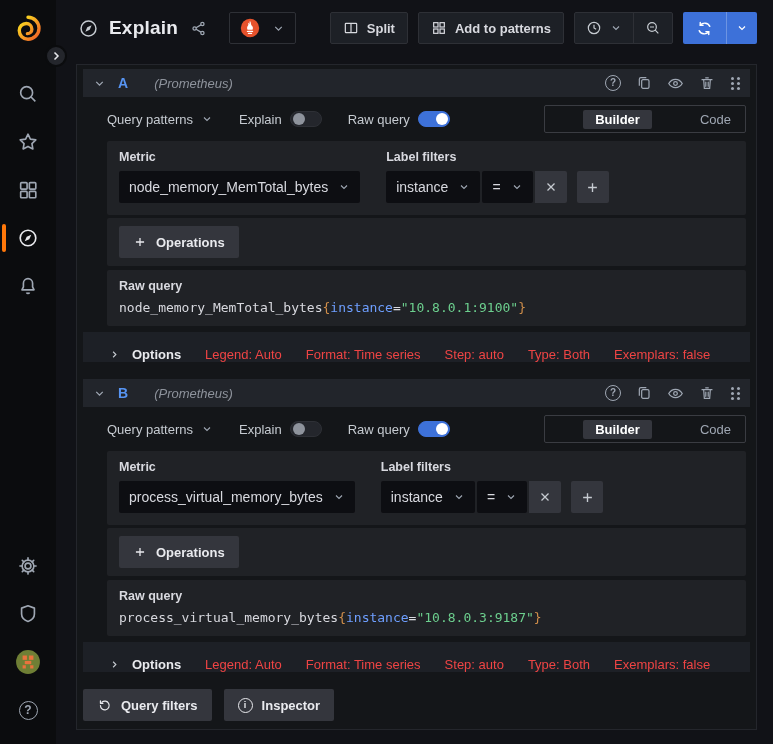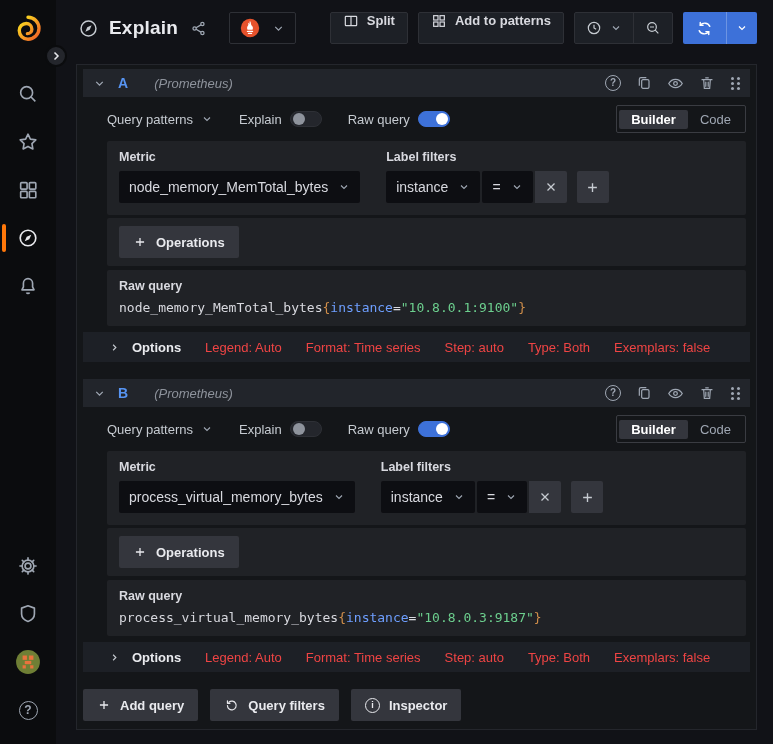--- a/index.html
+++ b/index.html
@@ -45,21 +45,21 @@
   .page-title { font-size:19px; font-weight:bold; color:#e9eaee; letter-spacing:.2px; }
   .title-icon { color:#c6cbd1; }
   .share-ic { color:#9fa7b3; margin-left:2px; cursor:pointer; }
   .ds-picker {
     margin-left:12px; height:32px; display:flex; align-items:center; gap:12px;
     padding:0 10px; background:#111217; border:1px solid #2e3036; border-radius:2px; cursor:pointer;
   }
   .prom-badge { width:20px; height:20px; }
   .tb-spacer { flex:1; }
   .tb-btn {
-    height:32px; display:flex; gap:8px; padding:0 12px;
+    height:32px; display:flex; align-items:center; gap:8px; padding:0 12px;
     background:#1d2026; border:1px solid #2e3036; border-radius:2px;
     color:#d8d9df; font-weight:bold; font-size:13px; cursor:pointer; white-space:nowrap;
   }
   .tb-group { display:flex; height:32px; border:1px solid #2e3036; border-radius:2px; background:#1d2026; }
   .tb-seg { display:flex; align-items:center; gap:8px; padding:0 11px; color:#c6cbd1; cursor:pointer; }
   .tb-seg + .tb-seg { border-left:1px solid #2e3036; }
   .run-btn {
     display:flex; height:32px; border-radius:2px; overflow:hidden; background:#3d71d9;
     color:#fff; cursor:pointer;
   }
@@ -90,21 +90,21 @@
     width:32px; height:16px; border-radius:9px; background:#24262c; position:relative;
     cursor:pointer; border:1px solid #2e3036;
   }
   .toggle .knob { width:12px; height:12px; border-radius:50%; background:#8e939c; position:absolute; top:1px; left:2px; }
   .toggle.on { background:#3d71d9; border-color:#3d71d9; }
   .toggle.on .knob { left:17px; background:#fff; }
   .bc-group {
     margin-left:auto; display:flex; align-items:center; border:1px solid #3a3c42;
     border-radius:2px; padding:2px; height:28px;
   }
-  .bc-btn { padding:2px 12px; border-radius:2px; color:#9fa7b3; font-size:13px; cursor:pointer; }
+  .bc-btn { padding:2px 12px; border-radius:2px; color:#9fa7b3; font-size:13px; cursor:pointer;margin-left:36px; }
   .bc-btn.active { background:#34363d; color:#fff; font-weight:bold; }
 
   .card { background:#202226; margin:0 4px 0 24px; border-radius:2px; }
   .card.builder { padding:9px 12px 12px; display:flex; gap:26px; }
   .field-label { font-weight:bold; font-size:12.5px; color:#d8d9df; margin-bottom:7px; }
   .ctrl-row { display:flex; align-items:center; }
   .select {
     height:32px; background:#0d0e12; border-radius:2px; display:flex; align-items:center;
     gap:10px; padding:0 10px; color:#d8d9df; font-size:14px; cursor:pointer; white-space:nowrap;
   }
@@ -122,21 +122,21 @@
     background:#34363d; border-radius:2px; color:#e9eaee; font-weight:bold; cursor:pointer;
   }
 
   .card.raw { margin-top:4px; padding:9px 12px 11px; }
   .raw-code { font-family:"DejaVu Sans Mono", monospace; font-size:13px; margin-top:6px; color:#d8d9df; }
   .tk-brace { color:#d08e4a; }
   .tk-key { color:#6e9fff; }
   .tk-str { color:#6ccf8e; }
 
   .options-row {
-    margin-top:6px; height:30px; background:#1d2026; display:flex; align-items:center;
+    margin-top:6px; height:30px; background:#1d2026; display:flex; align-items:flex-end;
     gap:24px; padding:0 12px 0 26px; cursor:pointer;
   }
   .options-row .opt-title { font-weight:bold; color:#e9eaee; display:flex; align-items:center; gap:12px; }
   .opt-item { color:#ef4444; font-size:13px; }
 
   .q-section { margin-bottom:17px; }
 
   .footer-row { display:flex; gap:12px; margin-top:16px; padding-left:0; }
   .footer-btn {
     height:32px; display:flex; align-items:center; gap:9px; padding:0 14px;
@@ -618,26 +618,20 @@
             <span class="opt-item">Legend: Auto</span>
             <span class="opt-item">Format: Time series</span>
             <span class="opt-item">Step: auto</span>
             <span class="opt-item">Type: Both</span>
             <span class="opt-item">Exemplars: false</span>
           </div>
         </section>
 
         <div class="footer-row">
           <span class="footer-btn">
-            <svg viewBox="0 0 24 24" width="14" height="14" fill="none" stroke="currentColor" stroke-width="2.2">
-                <path d="M12 5v14M5 12h14"></path>
-              </svg>
-            <span>Add query</span>
-          </span>
-          <span class="footer-btn">
             <svg viewBox="0 0 24 24" width="15" height="15" fill="none" stroke="currentColor" stroke-width="1.9" stroke-linecap="round">
               <path d="M5.5 12a7 7 0 1 0 2.3-5.2"></path>
                 <path d="M5.5 4.5v4h4" stroke-linejoin="round"></path>
             </svg>
             <span>Query filters</span>
           </span>
           <span class="footer-btn">
             <span class="ring" style="border-width:1.5px;width:15px;height:15px;font-size:9px;font-style:normal;">i</span>
             <span>Inspector</span>
           </span>

